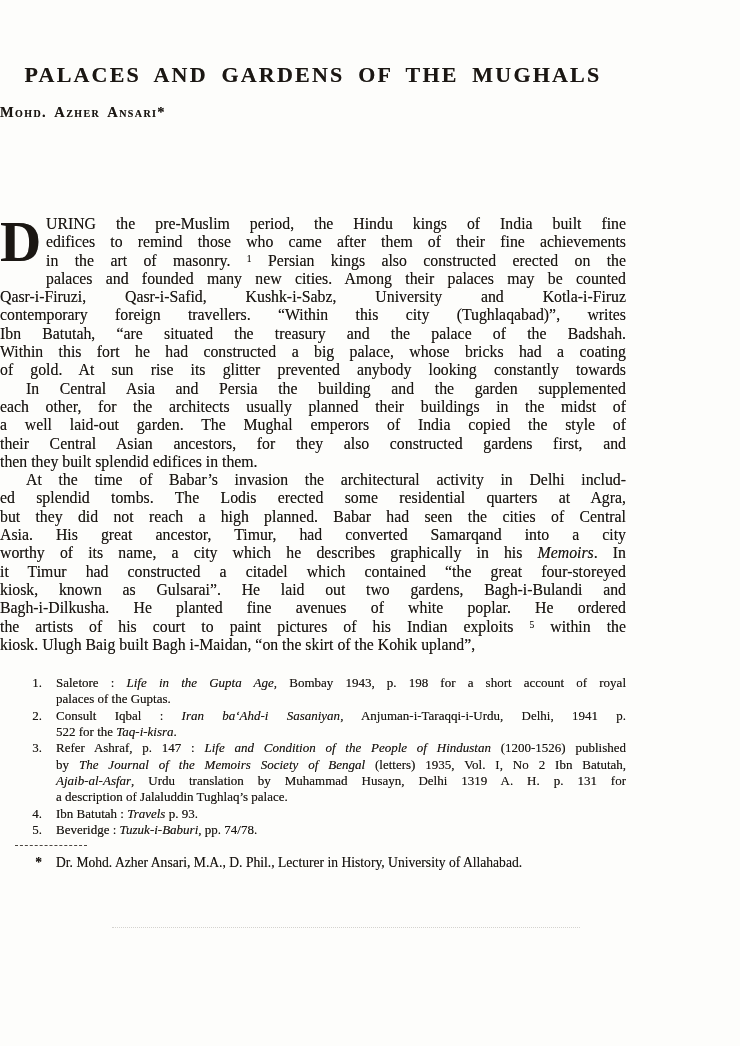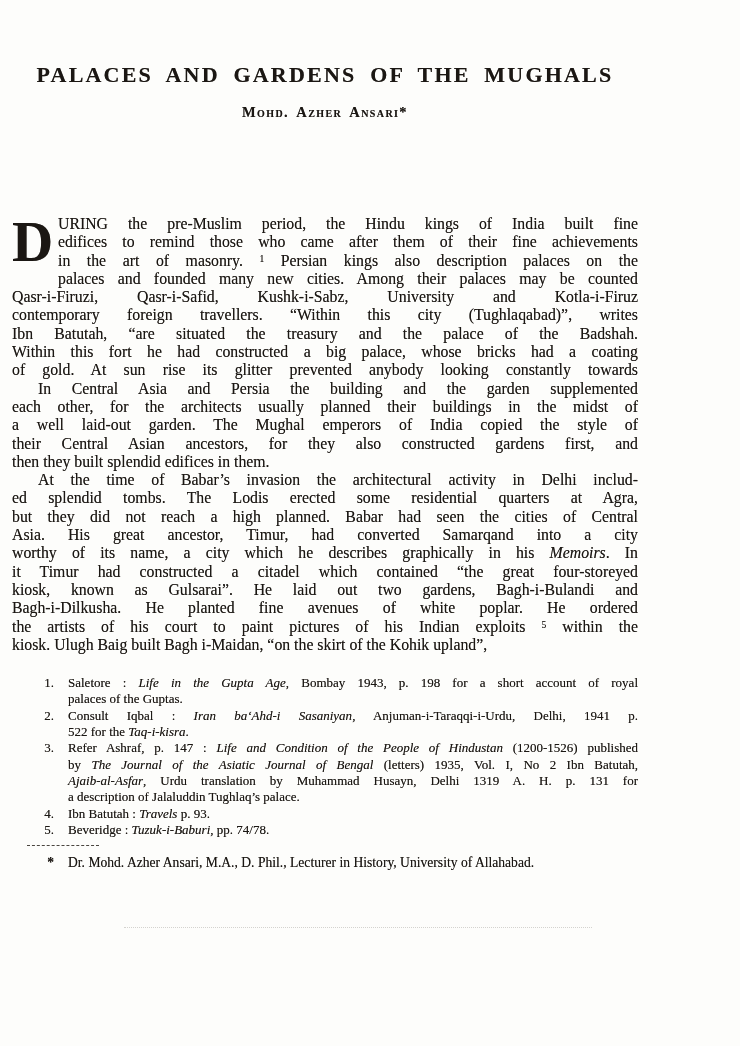--- a/index.html
+++ b/index.html
@@ -7,34 +7,32 @@
     width: 740px; height: 1046px;
     background: #fdfdfb;
     font-family: "Liberation Serif", "DejaVu Serif", serif;
     color: #1b1713;
     overflow: hidden;
   }
   .page {
     position: relative;
     width: 612px; height: 1046px;
     text-shadow: 0 0 0.4px rgba(20,16,12,0.55);
-    margin-left: 12px;
   }
   .content { width: 626px; margin: 0 auto; }
 
   .title {
     margin: 0; padding-top: 62px;
     text-align: center;
     font-size: 22px; font-weight: bold;
     letter-spacing: 2.2px; word-spacing: 6px;
     line-height: 26px;
   }
   .author {
     margin-top: 16px;
-    text-align: center;
     font-variant: small-caps;
     font-weight: bold;
     font-size: 14.5px; letter-spacing: 1.4px; word-spacing: 3px;
     line-height: 17px;
   }
 
   .body-text { margin-top: 94px; font-size: 15.8px; line-height: 18.3px; }
   .para { position: relative; }
   .dropcap {
     float: left;
@@ -80,21 +78,21 @@
 <div class="page">
   <div class="content">
     <h1 class="title">PALACES AND GARDENS OF THE MUGHALS</h1>
     <div class="author">Mohd. Azher Ansari*</div>
 
     <div class="body-text" id="body-text">
         <div class="para">
           <span class="dropcap">D</span>
           <div class="line"><span>URING the pre-Muslim period, the Hindu kings of India built fine</span></div>
           <div class="line"><span>edifices to remind those who came after them of their fine achievements</span></div>
-          <div class="line"><span>in the art of masonry. </span><sup class="sup">1</sup><span> Persian kings also description palaces on the</span></div>
+          <div class="line"><span>in the art of masonry. </span><sup class="sup">1</sup><span> Persian kings also constructed erected on the</span></div>
           <div class="line"><span>palaces and founded many new cities. Among their palaces may be counted</span></div>
           <div class="line"><span>Qasr-i-Firuzi, Qasr-i-Safid, Kushk-i-Sabz, University and Kotla-i-Firuz</span></div>
           <div class="line"><span>contemporary foreign travellers. “Within this city (Tughlaqabad)”, writes</span></div>
           <div class="line"><span>Ibn Batutah, “are situated the treasury and the palace of the Badshah.</span></div>
           <div class="line"><span>Within this fort he had constructed a big palace, whose bricks had a coating</span></div>
           <div class="line"><span>of gold. At sun rise its glitter prevented anybody looking constantly towards</span></div>
         </div>
         <div class="para">
           <div class="line indent"><span>In Central Asia and Persia the building and the garden supplemented</span></div>
           <div class="line"><span>each other, for the architects usually planned their buildings in the midst of</span></div>
@@ -128,21 +126,21 @@
           <div class="fn-num">2.</div>
           <div class="fn-body">
             <div class="fn-line"><span>Consult Iqbal : </span><em>Iran ba‘Ahd-i Sasaniyan</em><span>, Anjuman-i-Taraqqi-i-Urdu, Delhi, 1941 p.</span></div>
             <div class="fn-line last"><span>522 for the </span><em>Taq-i-kisra</em><span>.</span></div>
           </div>
         </div>
         <div class="footnote">
           <div class="fn-num">3.</div>
           <div class="fn-body">
             <div class="fn-line"><span>Refer Ashraf, p. 147 : </span><em>Life and Condition of the People of Hindustan</em><span> (1200-1526) published</span></div>
-            <div class="fn-line"><span>by </span><em>The Journal of the Asiatic Journal of Bengal</em><span> (letters) 1935, Vol. I, No 2 Ibn Batutah,</span></div>
+            <div class="fn-line"><span>by </span><em>The Journal of the Memoirs Society of Bengal</em><span> (letters) 1935, Vol. I, No 2 Ibn Batutah,</span></div>
             <div class="fn-line"><em>Ajaib-al-Asfar</em><span>, Urdu translation by Muhammad Husayn, Delhi 1319 A. H. p. 131 for</span></div>
             <div class="fn-line last"><span>a description of Jalaluddin Tughlaq’s palace.</span></div>
           </div>
         </div>
         <div class="footnote">
           <div class="fn-num">4.</div>
           <div class="fn-body">
             <div class="fn-line last"><span>Ibn Batutah : </span><em>Travels</em><span> p. 93.</span></div>
           </div>
         </div>

